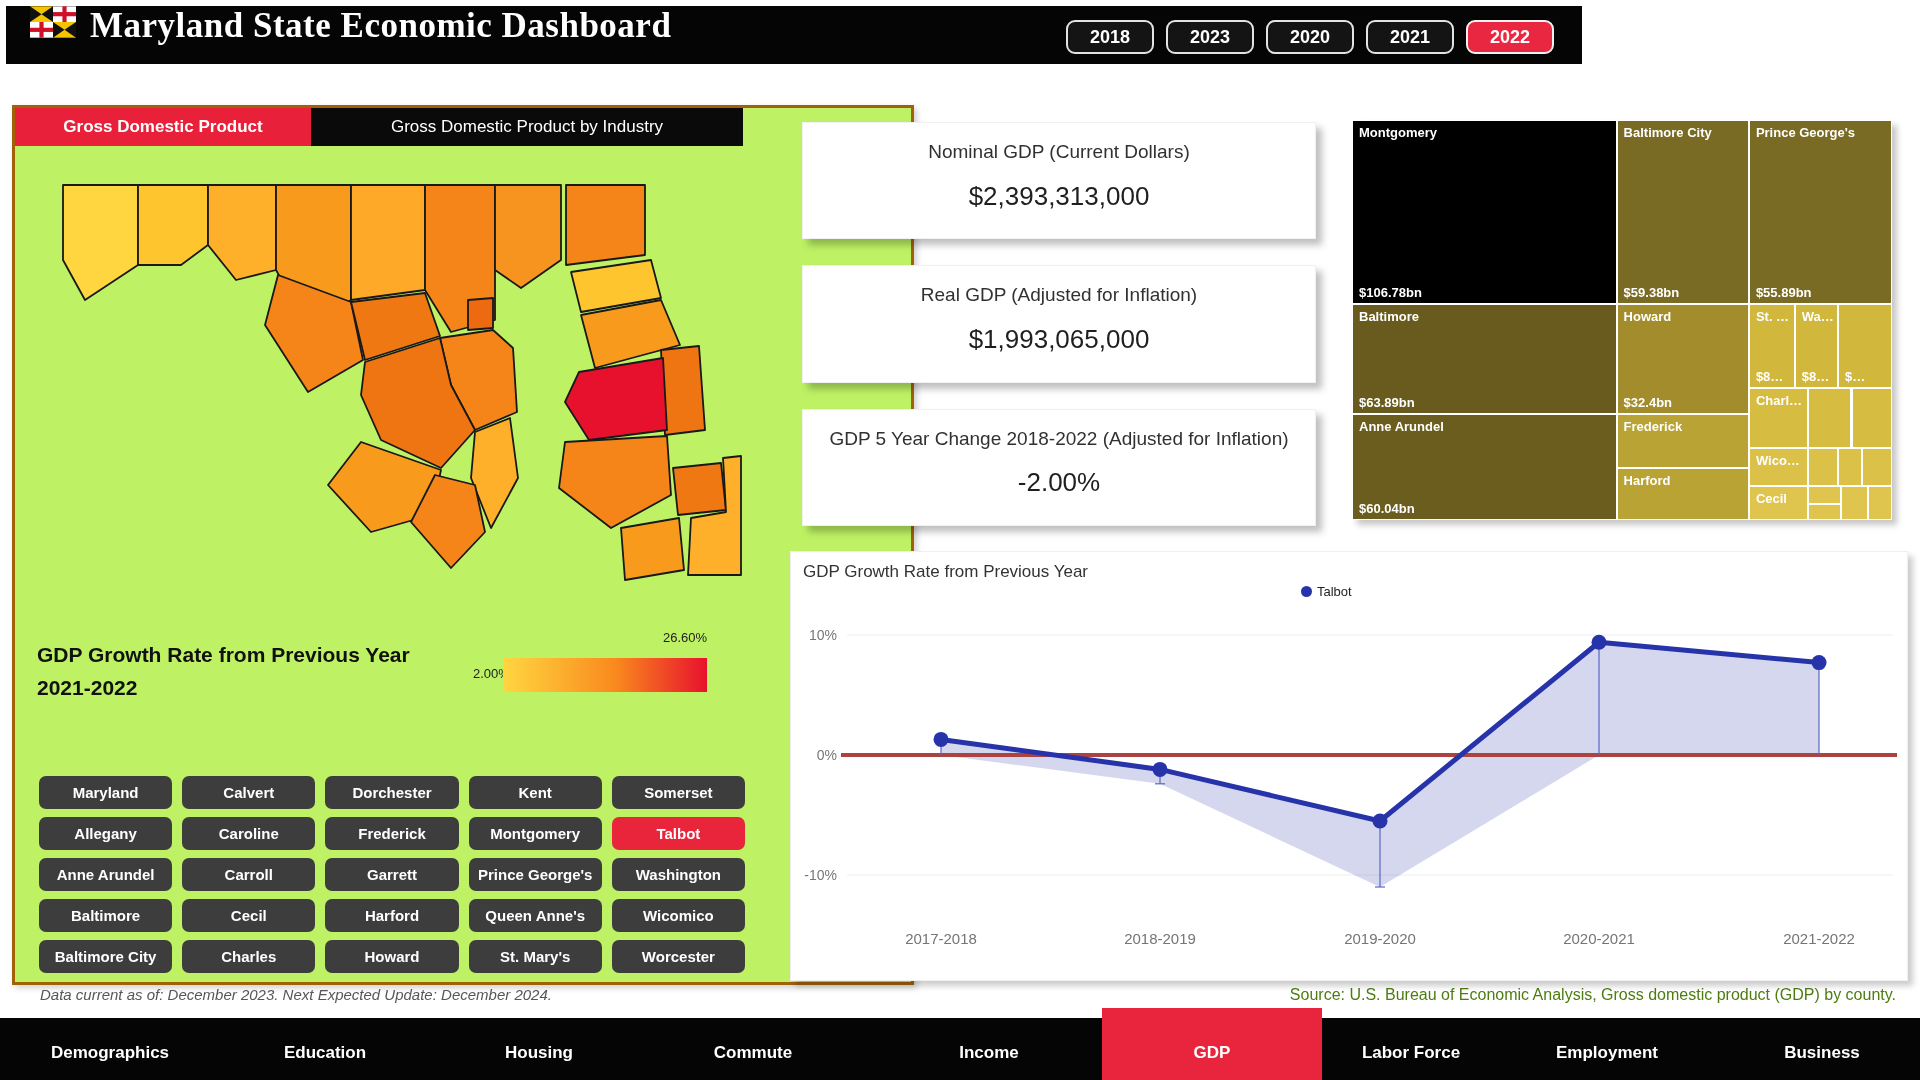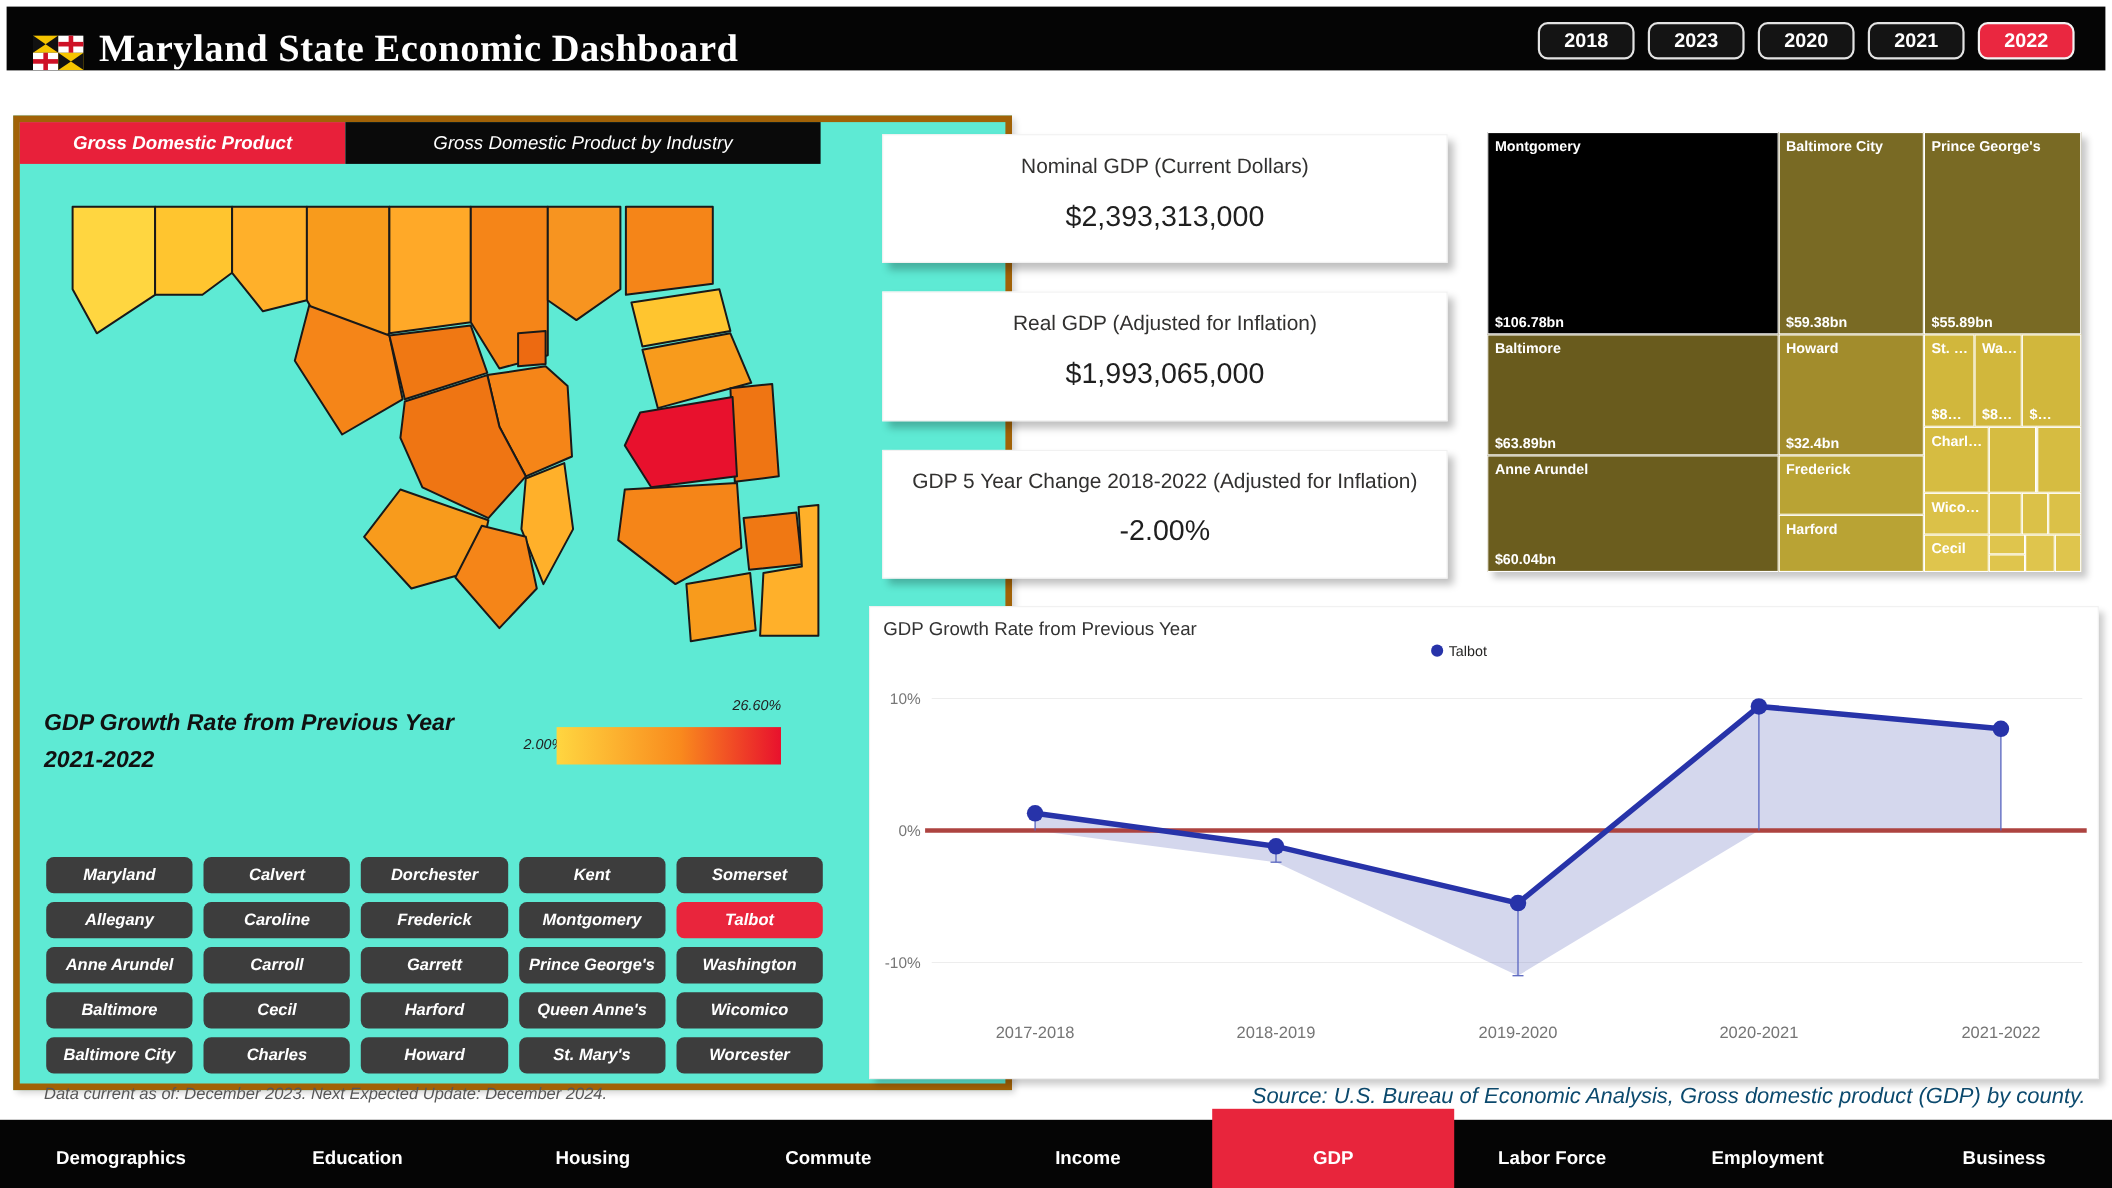--- a/index.html
+++ b/index.html
@@ -1,53 +1,53 @@
 <!DOCTYPE html>
 <html><head>
 <meta charset="utf-8">
 <style>
   html,body{margin:0;padding:0;}
   body{width:1920px;height:1080px;position:relative;background:#ffffff;
        font-family:"Liberation Sans",sans-serif;overflow:hidden;color:#222;}
 
   
-  .header{position:absolute;left:6px;top:6px;width:1908px;height:58px;background:#050505;
-          display:flex;align-items:flex-end;}
+  .header{position:absolute;left:6px;top:6px;width:1576px;height:58px;background:#050505;
+          display:flex;align-items:flex-start;}
   .flag{margin-left:24px;width:46px;height:32px;flex:0 0 auto;}
   .header-title{color:#fff;font-family:"Liberation Serif",serif;font-size:35px;font-weight:600;
                 margin-left:14px;letter-spacing:.5px;}
   .years{position:absolute;right:28px;top:14px;display:flex;gap:12px;}
   .year-pill{min-width:84px;height:30px;border:2px solid #e3e3e3;border-radius:9px;
              background:#141414;color:#fff;font-weight:700;font-size:18px;
              display:flex;align-items:center;justify-content:center;cursor:pointer;}
   .year-pill.active{background:#ea2740;color:#ffffff;border-color:#f2f2f2;}
 
   
-  .left-panel{position:absolute;left:12px;top:105px;width:896px;height:874px;background:#5eead4;
-              border:6px solid #a16207;box-shadow:3px 3px 6px rgba(0,0,0,.18);font-style:italic;}
+  .left-panel{position:absolute;left:12px;top:105px;width:896px;height:874px;background:#bef264;
+              border:3px solid #a16207;box-shadow:3px 3px 6px rgba(0,0,0,.18);}
   .tab{position:absolute;top:0;height:38px;display:flex;align-items:center;justify-content:center;
        color:#fff;font-size:17px;cursor:pointer;}
   .tab-gdp{left:0;width:296px;background:#e8203a;font-weight:700;}
   .tab-industry{left:296px;width:432px;background:#0a0a0a;font-weight:400;}
   #md-map{position:absolute;left:8px;top:52px;width:730px;height:440px;}
   .map-title{position:absolute;left:22px;top:530px;font-size:21px;font-weight:700;color:#111;
              line-height:33px;}
   .legend-label{position:absolute;font-size:13px;color:#222;top:522px;}
   .legend-min{left:458px;margin-top:36px;}
   .legend-max{left:648px;}
   .legend-bar{position:absolute;left:488px;top:550px;width:204px;height:34px;
               background:linear-gradient(to right,#FFD640,#F98A1D 55%,#E8112D);}
   .btn-grid{position:absolute;left:24px;top:668px;width:706px;display:grid;
             grid-template-columns:repeat(5,1fr);gap:8px 10px;}
   .county-btn{height:33px;background:#3d3d3d;border-radius:7px;color:#fff;font-weight:700;
               font-size:15px;display:flex;align-items:center;justify-content:center;cursor:pointer;}
   .county-btn.selected{background:#e9253c;}
 
   .footnote{position:absolute;left:40px;top:986px;font-style:italic;font-size:15px;color:#565656;}
-  .source{position:absolute;right:24px;top:986px;font-style:italic;font-size:20px;color:#0c4a6e;}
+  .source{position:absolute;right:24px;top:986px;font-size:16px;color:#4d7c0f;}
 
   
   .kpi-grid{position:absolute;left:802px;top:122px;width:514px;height:404px;display:grid;
             grid-template-columns:1fr;gap:26px 24px;}
   .kpi-card{background:#fff;border:1px solid #f1f1f1;box-shadow:6px 6px 7px rgba(0,0,0,.25);
             display:flex;flex-direction:column;padding:16px 14px 10px 14px;}
   .kpi-title{font-size:19px;color:#323130;text-align:center;line-height:25px;}
   .kpi-value{flex:1;display:flex;align-items:center;justify-content:center;
              font-size:26px;color:#1f1f1f;}
 

